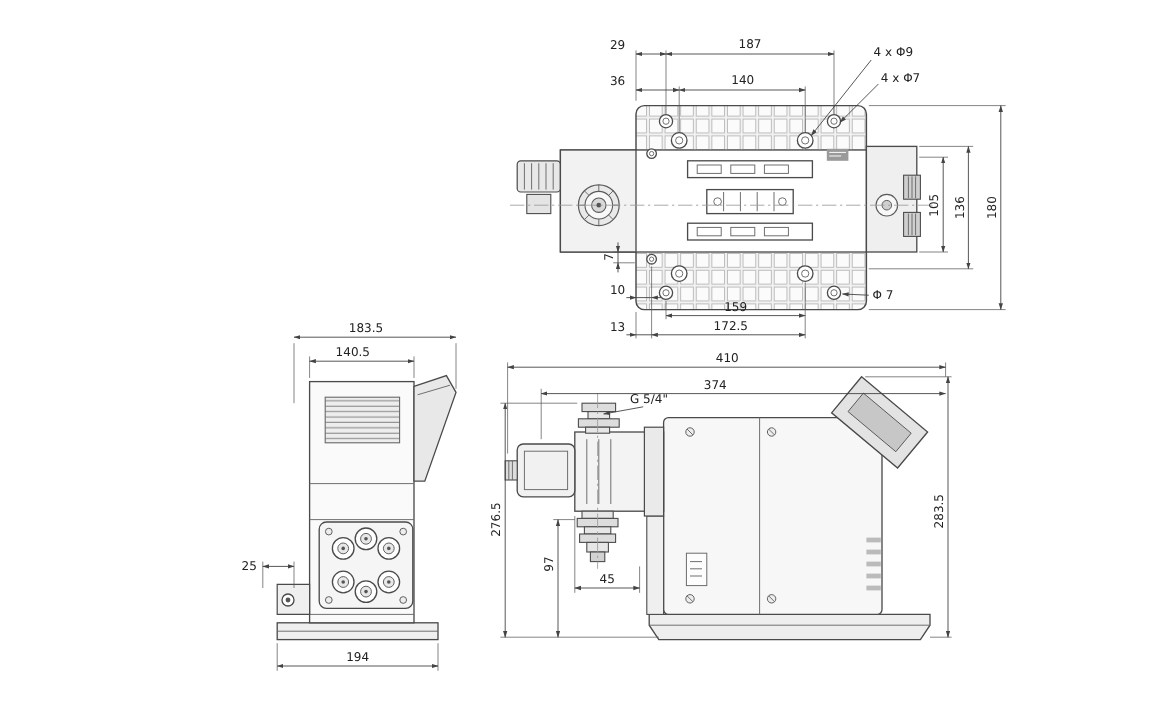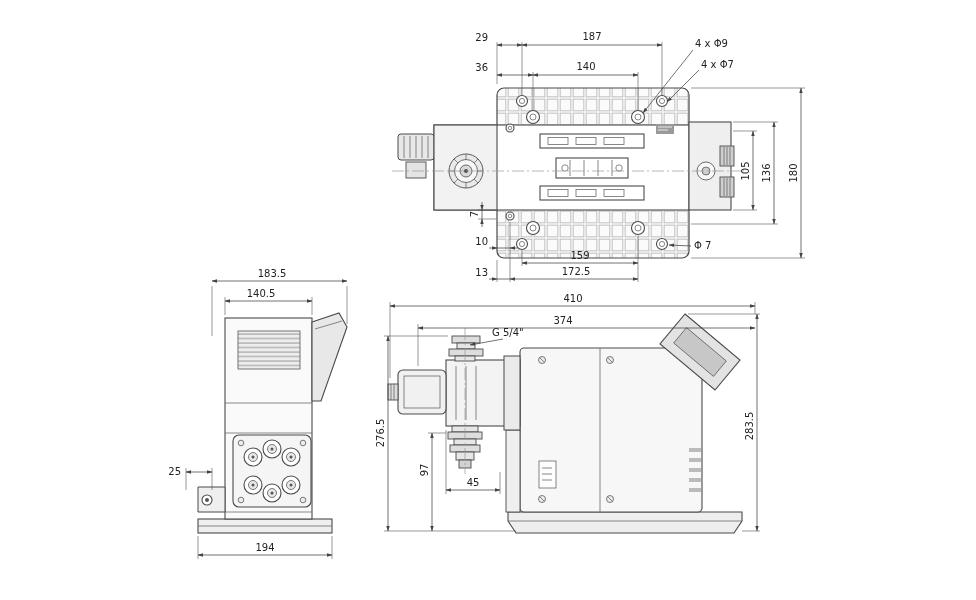--- a/index.html
+++ b/index.html
@@ -1,16 +1,16 @@
 <!DOCTYPE html>
 <html><head>
 <meta charset="utf-8">
 <style>
   html,body{margin:0;padding:0;background:#ffffff;}
-  .page{width:928px;height:600px;background:#ffffff;position:relative;overflow:hidden;}
+  .page{width:928px;height:600px;background:#ffffff;position:relative;overflow:hidden;margin-left:33px;}
   svg{display:block;}
   .outline-w{stroke:#4a4a4a;stroke-width:1.1;fill:#ffffff;}
   .detail{stroke:#6a6a6a;stroke-width:0.8;fill:none;}
   .dimline{stroke:#444444;stroke-width:0.75;fill:none;}
   .extline{stroke:#555555;stroke-width:0.6;fill:none;}
   .cl{stroke:#999999;stroke-width:0.7;fill:none;stroke-dasharray:12 3 2 3;}
   .dimtext{font-family:"DejaVu Sans",sans-serif;font-size:10px;fill:#222222;}
 </style>
 </head>
 <body>

